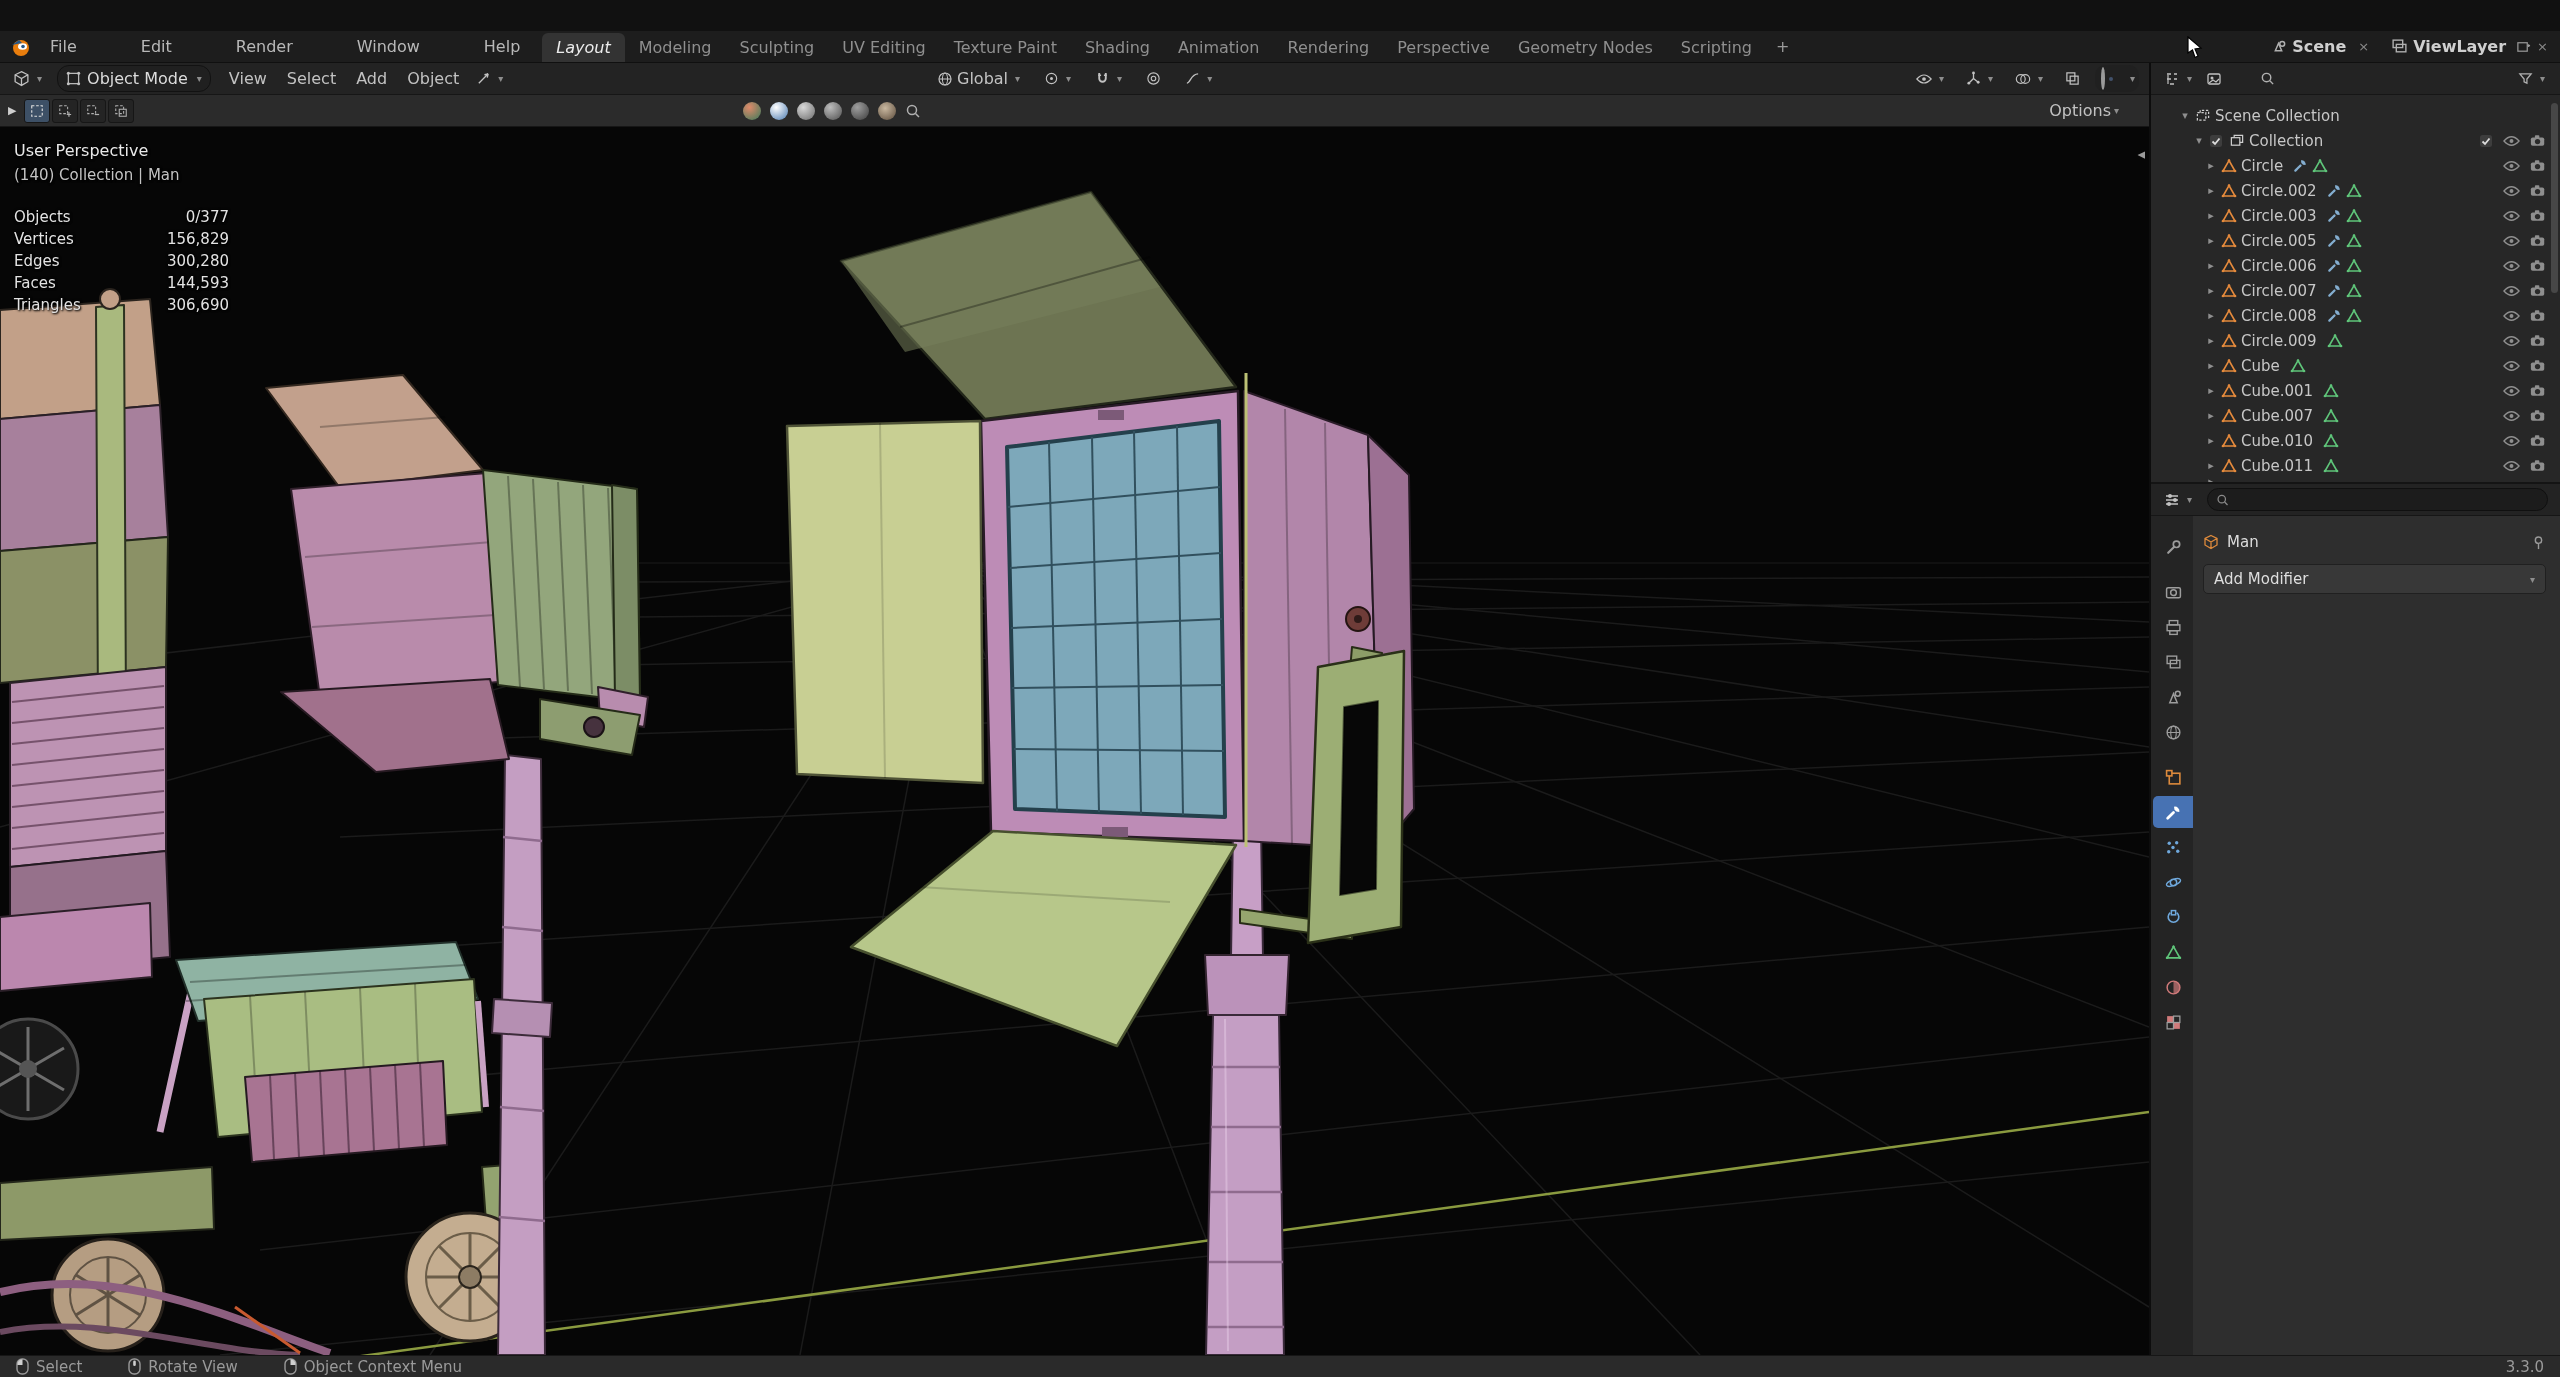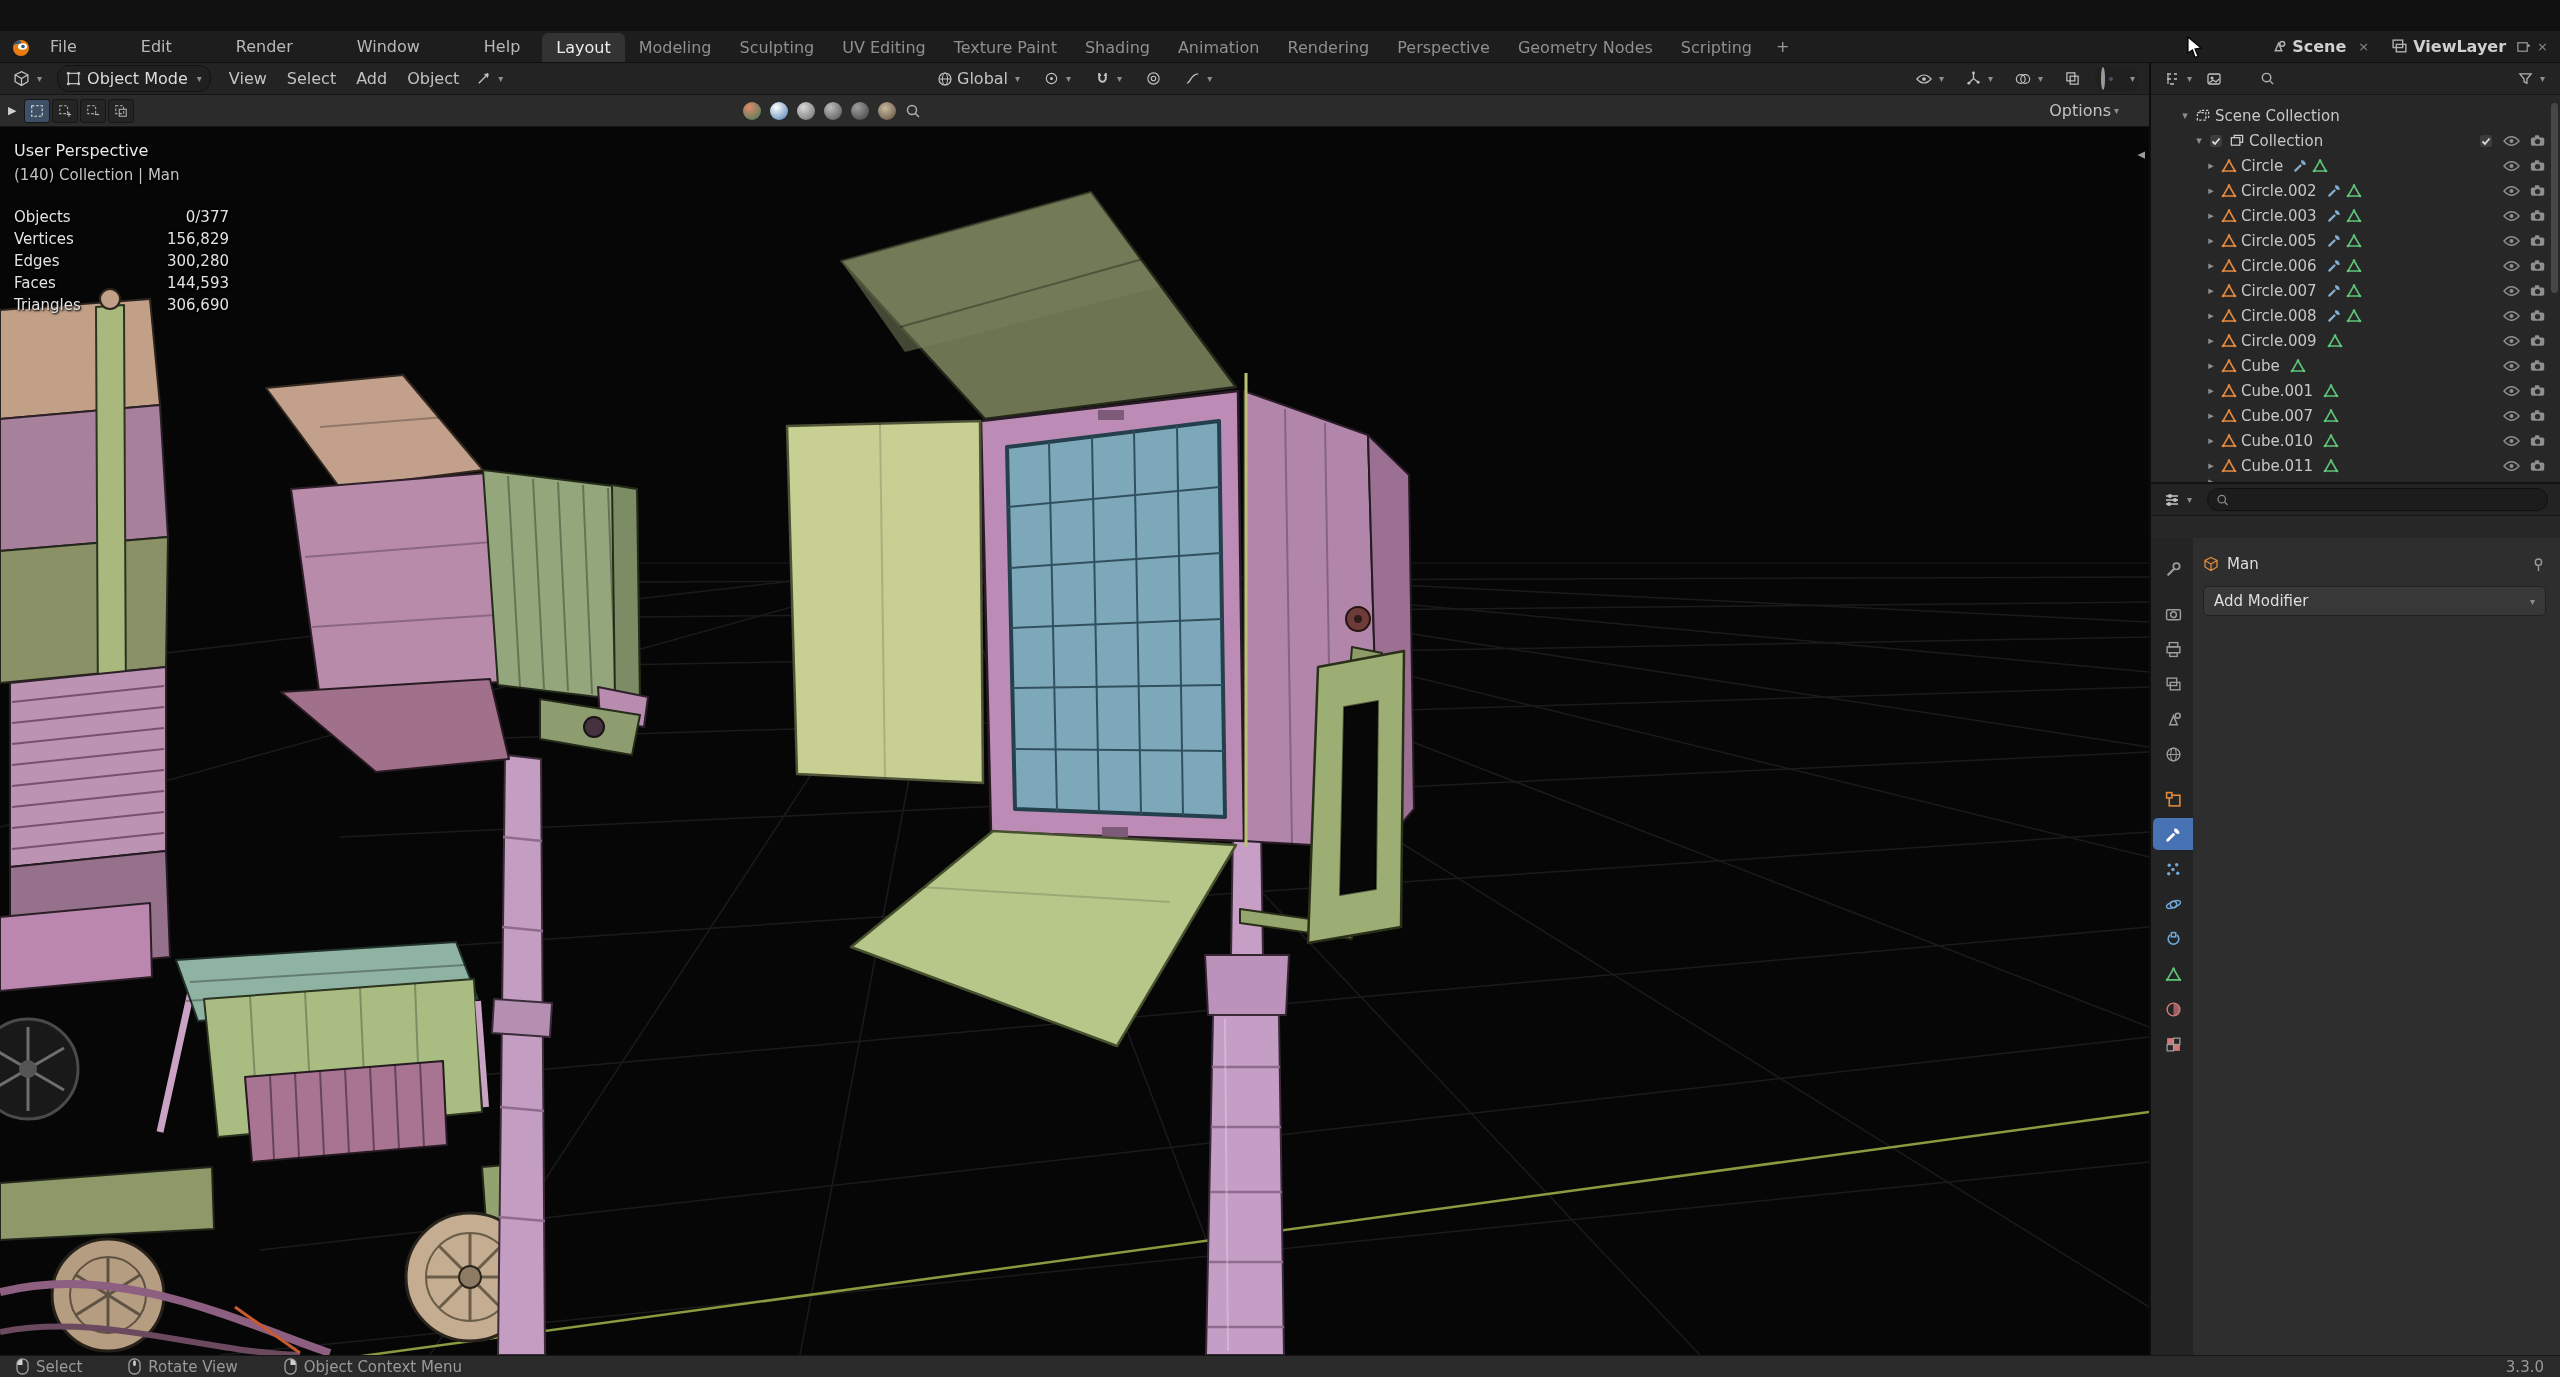--- a/index.html
+++ b/index.html
@@ -16,21 +16,21 @@
   #btn-min::after { content:"–"; }
   #btn-max::after { content:"□"; font-size:13px; }
   #btn-close::after { content:"×"; font-size:18px; }
 
   
   #menubar { left:0; top:31px; width:2560px; height:32px; background:#1d1d1d; display:flex; align-items:center; border-bottom:1px solid #101010; }
   .menu-item { padding:0 12px; height:100%; display:flex; align-items:center; color:#b8b8b8; cursor:default; }
   #blender-logo { margin:0 6px 0 10px; }
   #workspaces { display:flex; height:100%; margin-left:10px; align-items:flex-end; }
   .ws-tab { padding:4px 14px; margin-top:3px; height:29px; display:flex; align-items:center; color:#8f8f8f; font-size:16px; border-radius:6px 6px 0 0; }
-  .ws-tab.active { background:#333333; color:#ececec; }
+  .ws-tab.active { background:#333333; color:#ececec;font-style:italic; }
   .ws-add { padding:0 10px; color:#9a9a9a; }
   #menubar-right { margin-left:auto; display:flex; align-items:center; gap:4px; padding-right:10px; position:relative; height:100%; }
   .mb-widget { display:flex; align-items:center; gap:5px; padding:2px 6px; border-radius:4px;font-weight:bold; }
   .mb-widget .lbl { color:#cfcfcf; font-size:16px; }
   .xicon { color:#8a8a8a; font-size:13px; padding:0 2px; }
   .xicon::after { content:"×"; }
   .chev { font-size:10px; color:#8d8d8d; margin-left:3px; }
   .chev::after { content:"▾"; }
 
   
@@ -72,21 +72,21 @@
   #outliner-body { position:absolute; left:0; top:32px; width:100%; height:387px; overflow:hidden; padding-top:8px; }
   .o-row { height:25px; display:flex; align-items:center; font-size:15px; color:#c7c7c7; position:relative; padding-right:100px; white-space:nowrap; }
   .o-row .tri { width:16px; text-align:center; color:#8f8f8f; font-size:11px; flex:none; }
   .o-row .oicon { display:flex; align-items:center; margin:0 4px 0 2px; flex:none; }
   .o-row .badges { display:flex; align-items:center; gap:4px; margin-left:10px; }
   .o-right { position:absolute; right:14px; display:flex; align-items:center; gap:10px; }
   .panel-divider { position:absolute; left:0; top:419px; width:100%; height:2px; background:#141414; }
   #props-header { position:absolute; left:0; top:421px; width:100%; height:32px; background:#232323; border-bottom:1px solid #161616; display:flex; align-items:center; }
   .search-field { height:23px; background:#1c1c1c; border:1px solid #101010; border-radius:12px; display:flex; align-items:center; padding:0 8px; gap:6px; }
   .search-field input { background:transparent; border:none; outline:none; color:#ccc; font-size:14px; width:100%; font-family:inherit; }
-  #props-main { position:absolute; left:0; top:475px; width:100%; bottom:0; }
+  #props-main { position:absolute; left:0; top:453px; width:100%; bottom:0; }
   #tab-strip { position:absolute; left:0; top:0; width:42px; bottom:0; background:#242424; }
   .ptab { position:absolute; left:2px; width:40px; height:32px; display:flex; align-items:center; justify-content:center; border-radius:5px 0 0 5px; }
   .ptab.active { background:#4772b3; }
   #props-content { position:absolute; left:42px; right:0; top:0; bottom:0; background:#2e2e2e; padding:12px 14px 0 10px; }
   .breadcrumb { display:flex; align-items:center; height:28px; gap:8px; color:#dcdcdc; font-size:15px; }
   .breadcrumb .pin { margin-left:auto; }
   .dropdown-btn { margin-top:8px; height:30px; background:#383838; border:1px solid #202020; border-radius:5px; display:flex; align-items:center; padding:0 10px; color:#dedede; font-size:15px; }
   .dropdown-btn .chev { margin-left:auto; }
   #outliner-scroll { position:absolute; right:2px; top:40px; width:7px; height:190px; background:#474747; border-radius:4px; }
 

